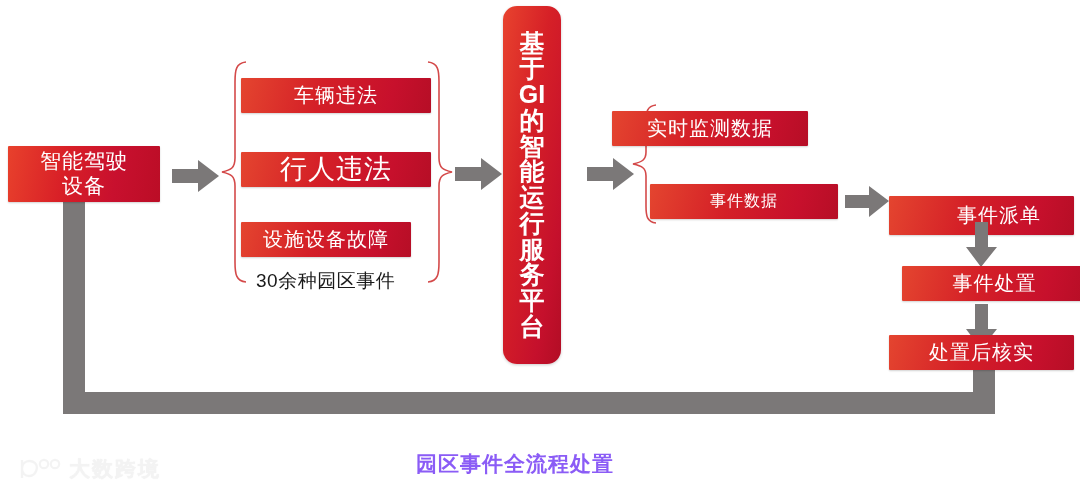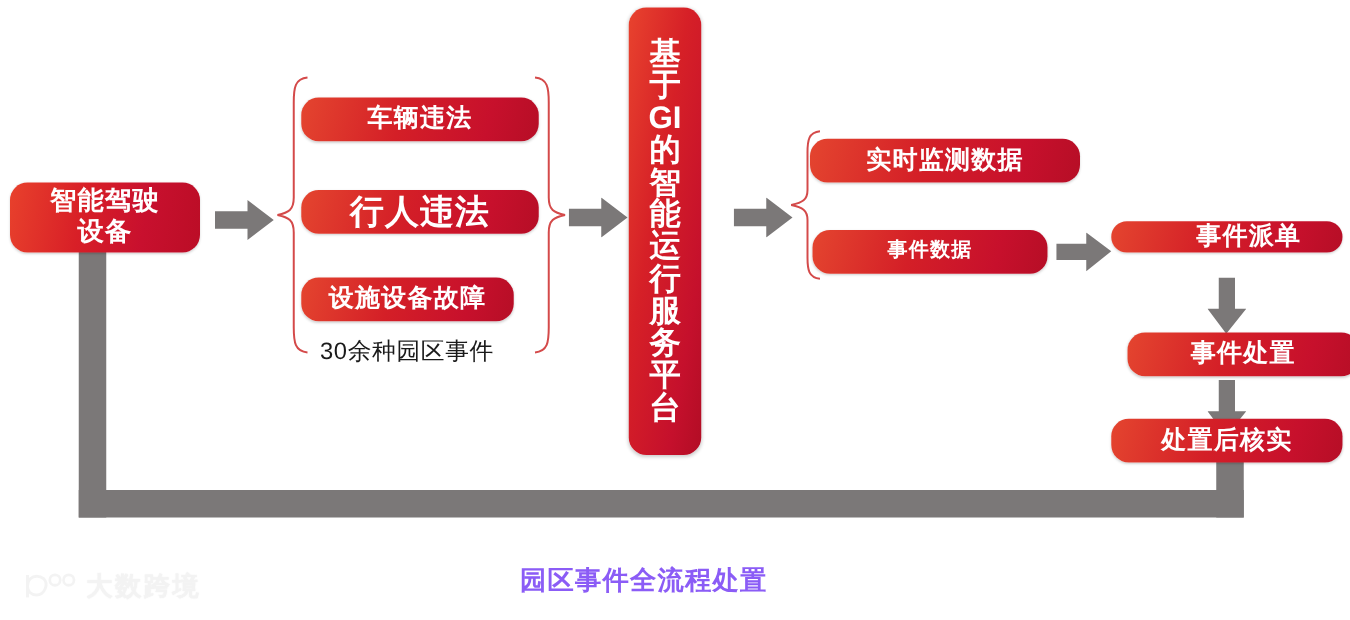--- a/index.html
+++ b/index.html
@@ -14,25 +14,25 @@
     position: relative;
     width: 1080px;
     height: 496px;
     background: #ffffff;
     overflow: hidden;
   }
 
   
   .rbox {
     position: absolute;
-    border-radius: 14px;
+    border-radius: 1px;
     background: linear-gradient(100deg, #e8412c 0%, #d81f27 38%, #c8102e 70%, #bb0d26 100%);
     box-shadow: 0 1px 2px rgba(0,0,0,0.18);
     color: #ffffff;
-    font-weight: bold;
+    font-weight: normal;
     display: flex;
     align-items: center;
     justify-content: center;
     text-align: center;
     line-height: 1.18;
     letter-spacing: 1px;
     box-sizing: border-box;
   }
   .rbox.soft {
     background: linear-gradient(105deg, #e4452f 0%, #d41f27 42%, #c7102c 78%, #b60e26 100%);
@@ -183,32 +183,32 @@
   </div>
 
   <svg class="arrow-right" style="left:587px; top:158px;" width="48" height="32" viewBox="0 0 48 32">
     <polygon points="0,9 26,9 26,0 47,16 26,32 26,23 0,23" fill="#7b7878"></polygon>
   </svg>
 
   <svg class="brace" style="left:630px; top:103px;" width="28" height="122" viewBox="0 0 28 122">
     <path d="M26 2 C17 3 16 9 16 19 L16 49 C16 57 12 59 3 61 C12 63 16 65 16 73 L16 103 C16 113 17 119 26 120"></path>
   </svg>
 
-  <div class="rbox soft" style="left:648px; top:111px; width:216px; height:35px; font-size:20px;">
+  <div class="rbox soft" style="left:612px; top:111px; width:196px; height:35px; font-size:20px;">
     <span>实时监测数据</span>
   </div>
   <div class="rbox soft" style="left:650px; top:184px; width:188px; height:35px; font-size:16px;">
     <span>事件数据</span>
   </div>
 
   <svg class="arrow-right" style="left:845px; top:186px;" width="45" height="31" viewBox="0 0 45 31">
     <polygon points="0,9 24,9 24,0 44,15 24,31 24,22 0,22" fill="#7b7878"></polygon>
   </svg>
 
-  <div class="rbox soft" style="left:889px; top:177px; width:185px; height:25px; font-size:20px;padding-left:35px;">
+  <div class="rbox soft" style="left:889px; top:196px; width:185px; height:39px; font-size:20px;padding-left:35px;">
     <span>事件派单</span>
   </div>
 
   <svg class="arrow-down" style="left:966px; top:222px;" width="31" height="46" viewBox="0 0 31 46">
     <polygon points="9,0 22,0 22,25 31,25 15,45 0,25 9,25" fill="#7b7878"></polygon>
   </svg>
 
   <div class="rbox soft" style="left:902px; top:266px; width:185px; height:35px; font-size:20px;">
     <span>事件处置</span>
   </div>

